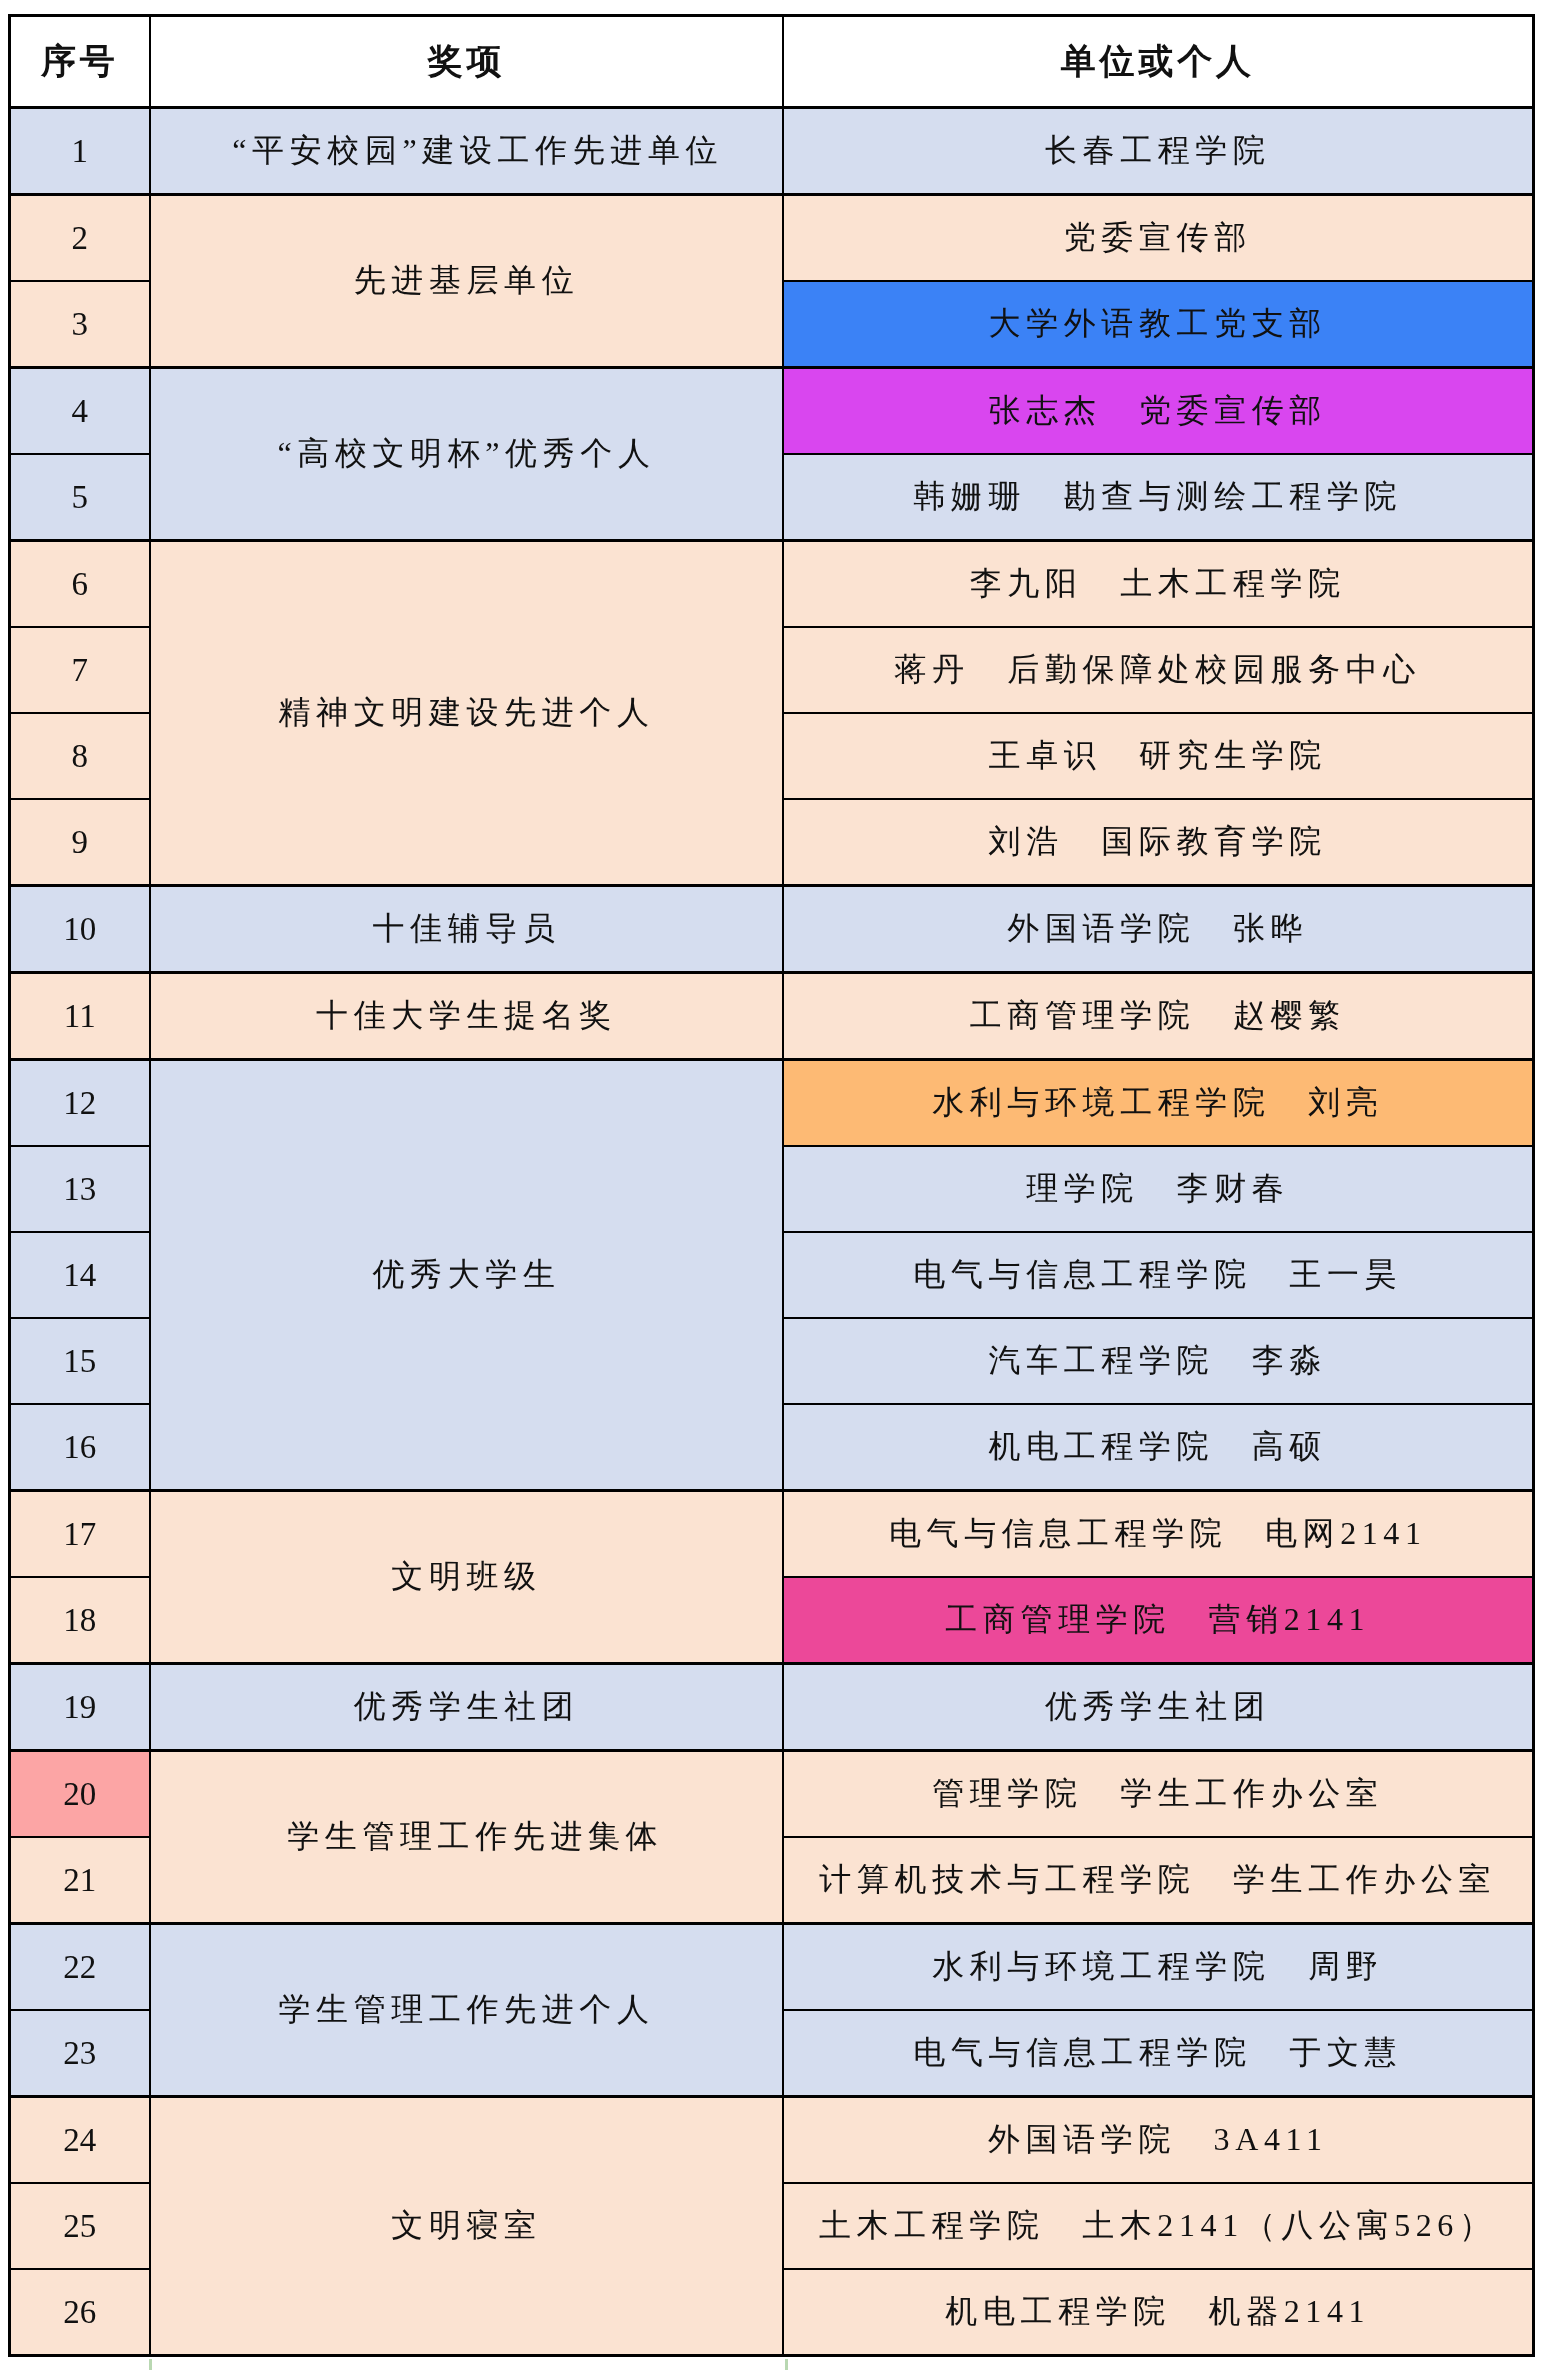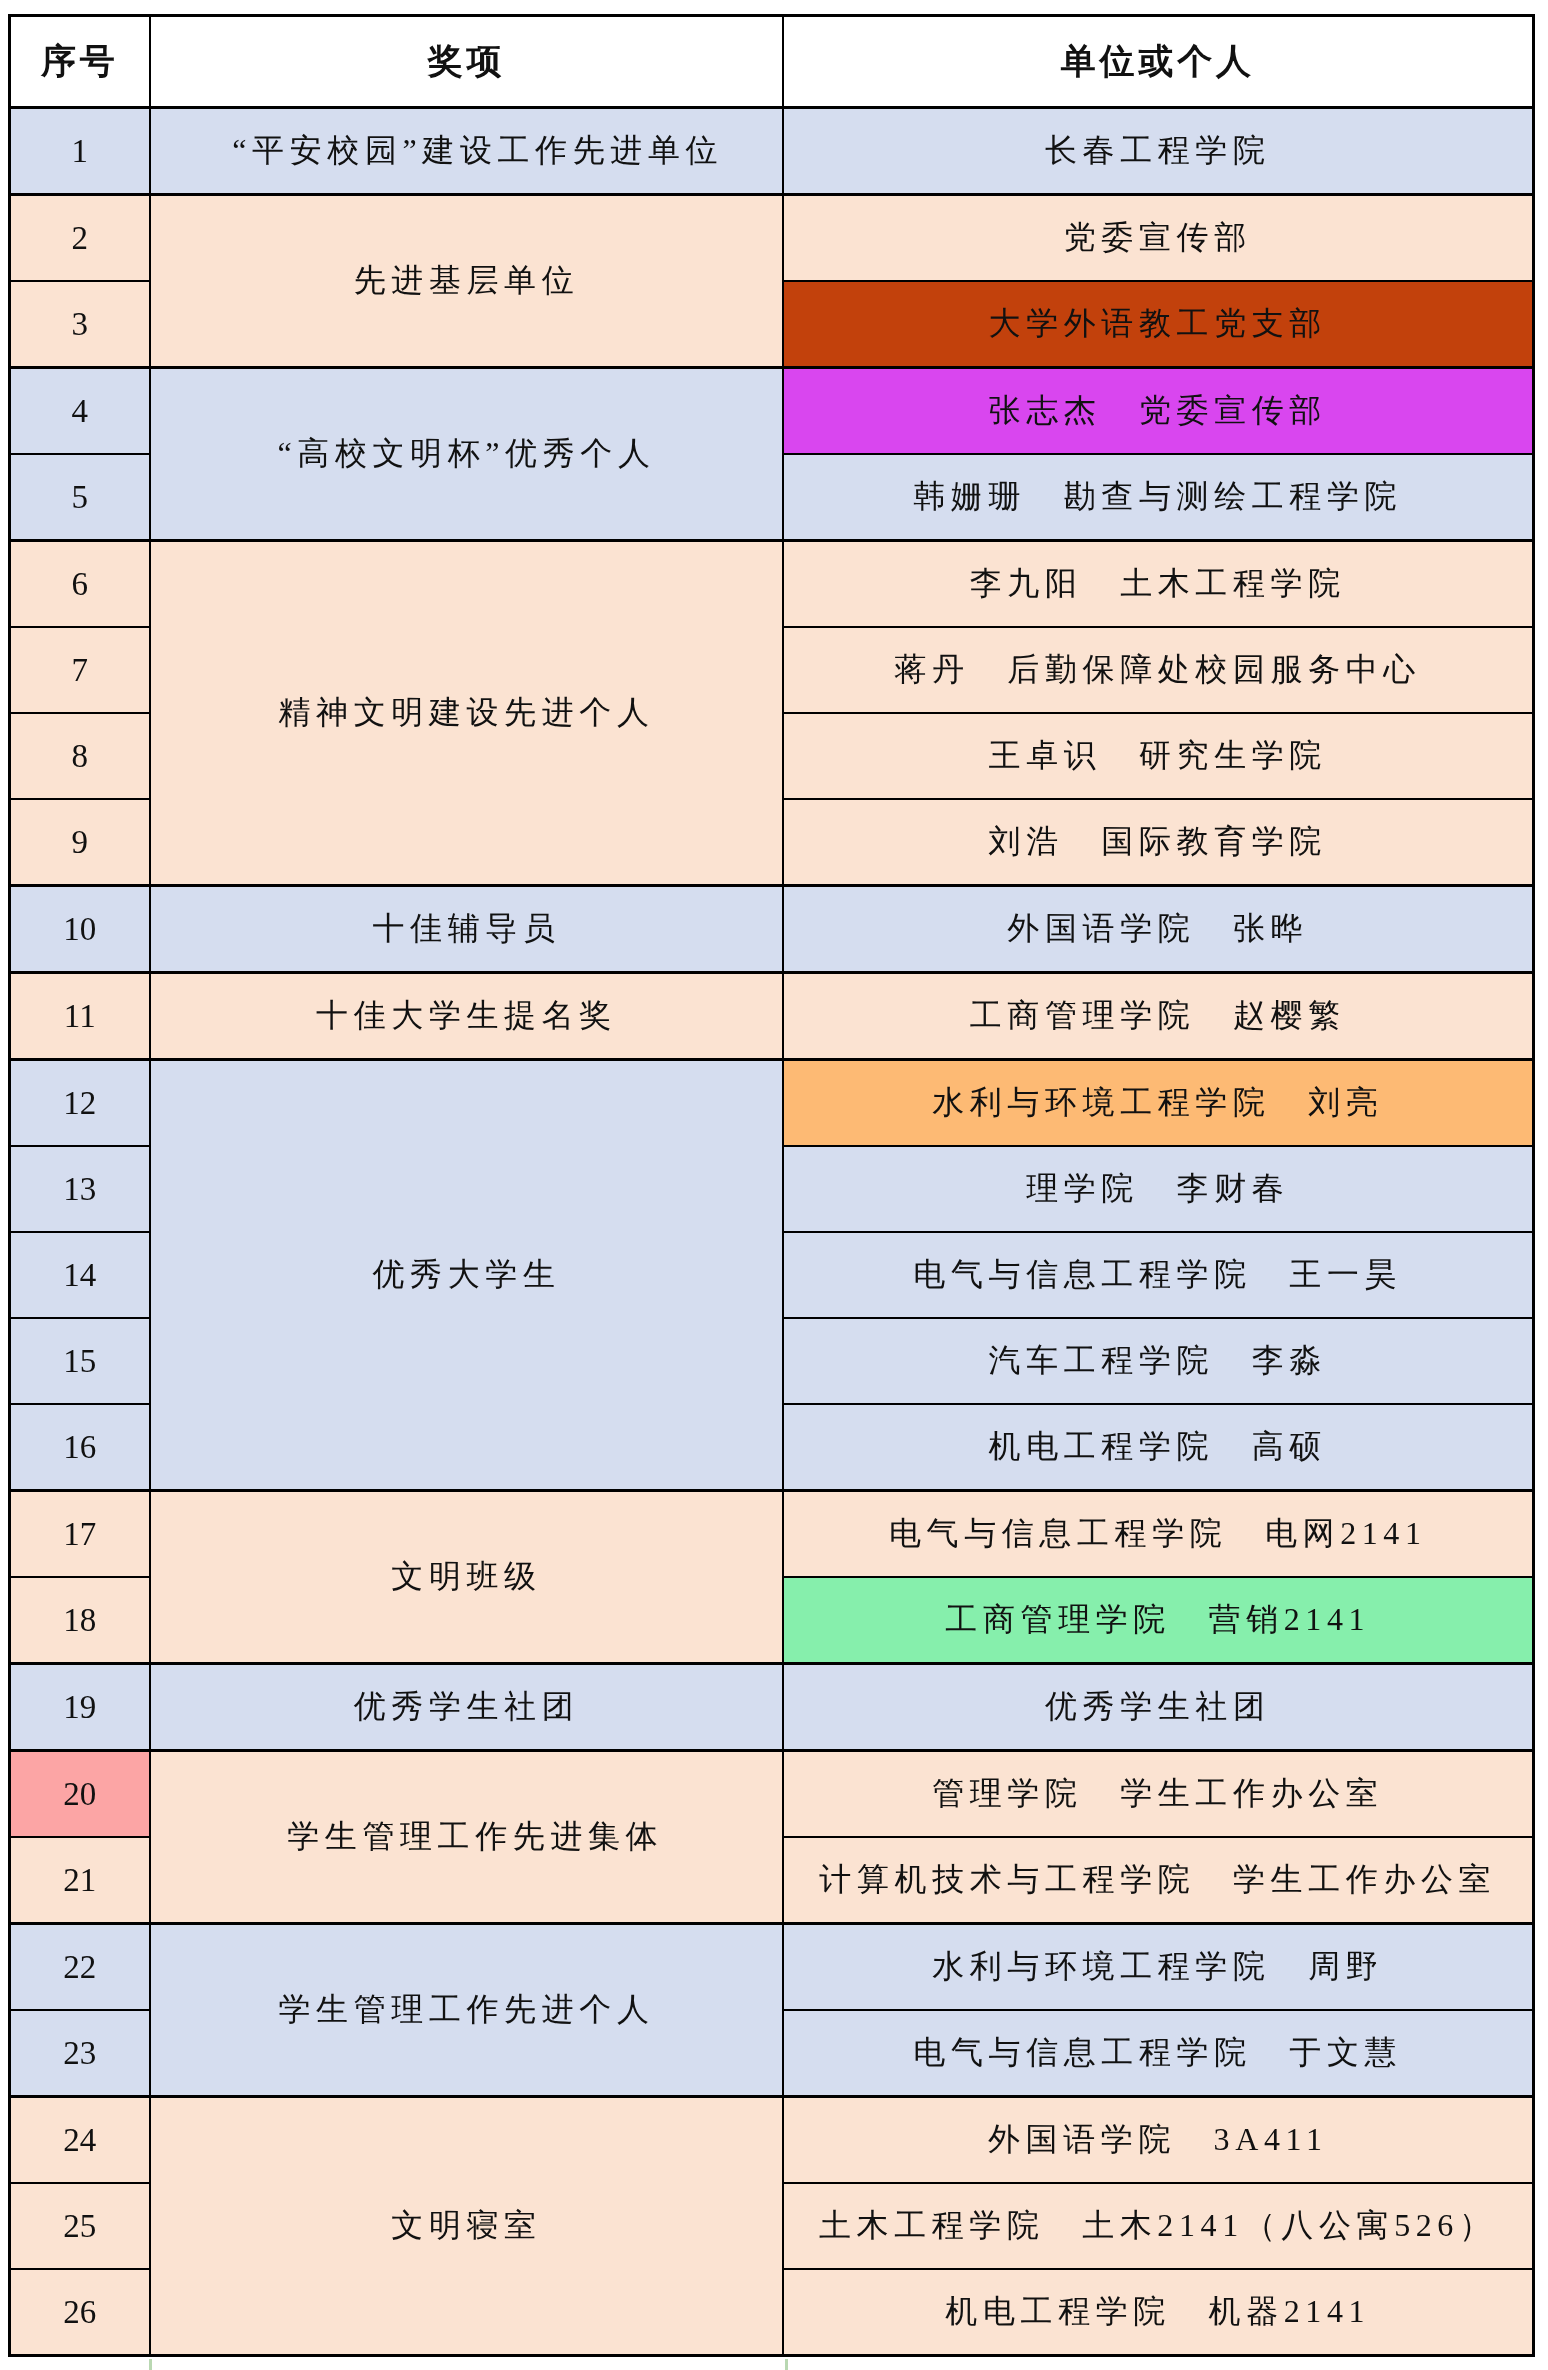--- a/index.html
+++ b/index.html
@@ -83,21 +83,21 @@
           <td class="cell-award" rowspan="1" style="background: rgb(213, 221, 239); padding-left: 28px;">“平安校园”建设工作先进单位</td>
           <td class="cell-unit" style="background: rgb(213, 221, 239);">长春工程学院</td>
         </tr>
         <tr class="group-start">
           <td class="cell-no" style="background: rgb(251, 227, 210);">2</td>
           <td class="cell-award" rowspan="2" style="background: rgb(251, 227, 210);">先进基层单位</td>
           <td class="cell-unit" style="background: rgb(251, 227, 210);">党委宣传部</td>
         </tr>
         <tr>
           <td class="cell-no" style="background: rgb(251, 227, 210);">3</td>
-          <td class="cell-unit" style="background: #c2410c;">大学外语教工党支部</td>
+          <td class="cell-unit" style="background: #3b82f6;">大学外语教工党支部</td>
         </tr>
         <tr class="group-start">
           <td class="cell-no" style="background: rgb(213, 221, 239);">4</td>
           <td class="cell-award" rowspan="2" style="background: rgb(213, 221, 239);">“高校文明杯”优秀个人</td>
           <td class="cell-unit" style="background: #d946ef;">张志杰　党委宣传部</td>
         </tr>
         <tr>
           <td class="cell-no" style="background: rgb(213, 221, 239);">5</td>
           <td class="cell-unit" style="background: rgb(213, 221, 239);">韩姗珊　勘查与测绘工程学院</td>
         </tr>
@@ -149,21 +149,21 @@
           <td class="cell-no" style="background: rgb(213, 221, 239);">16</td>
           <td class="cell-unit" style="background: rgb(213, 221, 239);">机电工程学院　高硕</td>
         </tr>
         <tr class="group-start">
           <td class="cell-no" style="background: rgb(251, 227, 210);">17</td>
           <td class="cell-award" rowspan="2" style="background: rgb(251, 227, 210);">文明班级</td>
           <td class="cell-unit" style="background: rgb(251, 227, 210);">电气与信息工程学院　电网2141</td>
         </tr>
         <tr>
           <td class="cell-no" style="background: rgb(251, 227, 210);">18</td>
-          <td class="cell-unit" style="background: #86efac;">工商管理学院　营销2141</td>
+          <td class="cell-unit" style="background: #ec4899;">工商管理学院　营销2141</td>
         </tr>
         <tr class="group-start">
           <td class="cell-no" style="background: rgb(213, 221, 239);">19</td>
           <td class="cell-award" rowspan="1" style="background: rgb(213, 221, 239);">优秀学生社团</td>
           <td class="cell-unit" style="background: rgb(213, 221, 239);">优秀学生社团</td>
         </tr>
         <tr class="group-start">
           <td class="cell-no" style="background: #fca5a5; margin-top: 14px;">20</td>
           <td class="cell-award" rowspan="2" style="background: rgb(251, 227, 210); padding-left: 23px;">学生管理工作先进集体</td>
           <td class="cell-unit" style="background: rgb(251, 227, 210);">管理学院　学生工作办公室</td>

